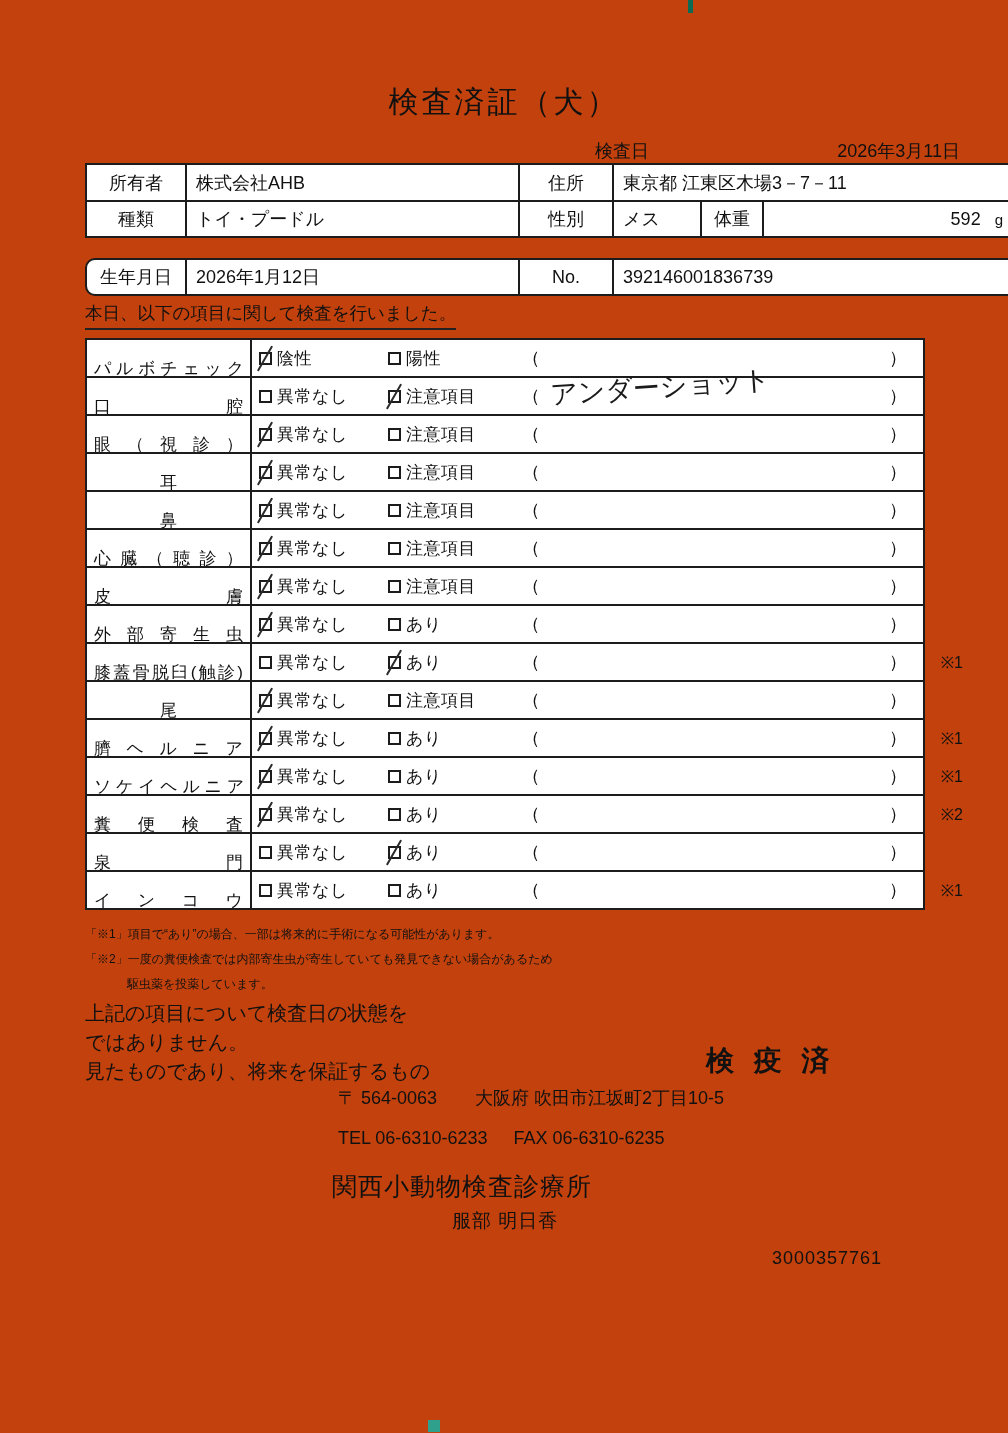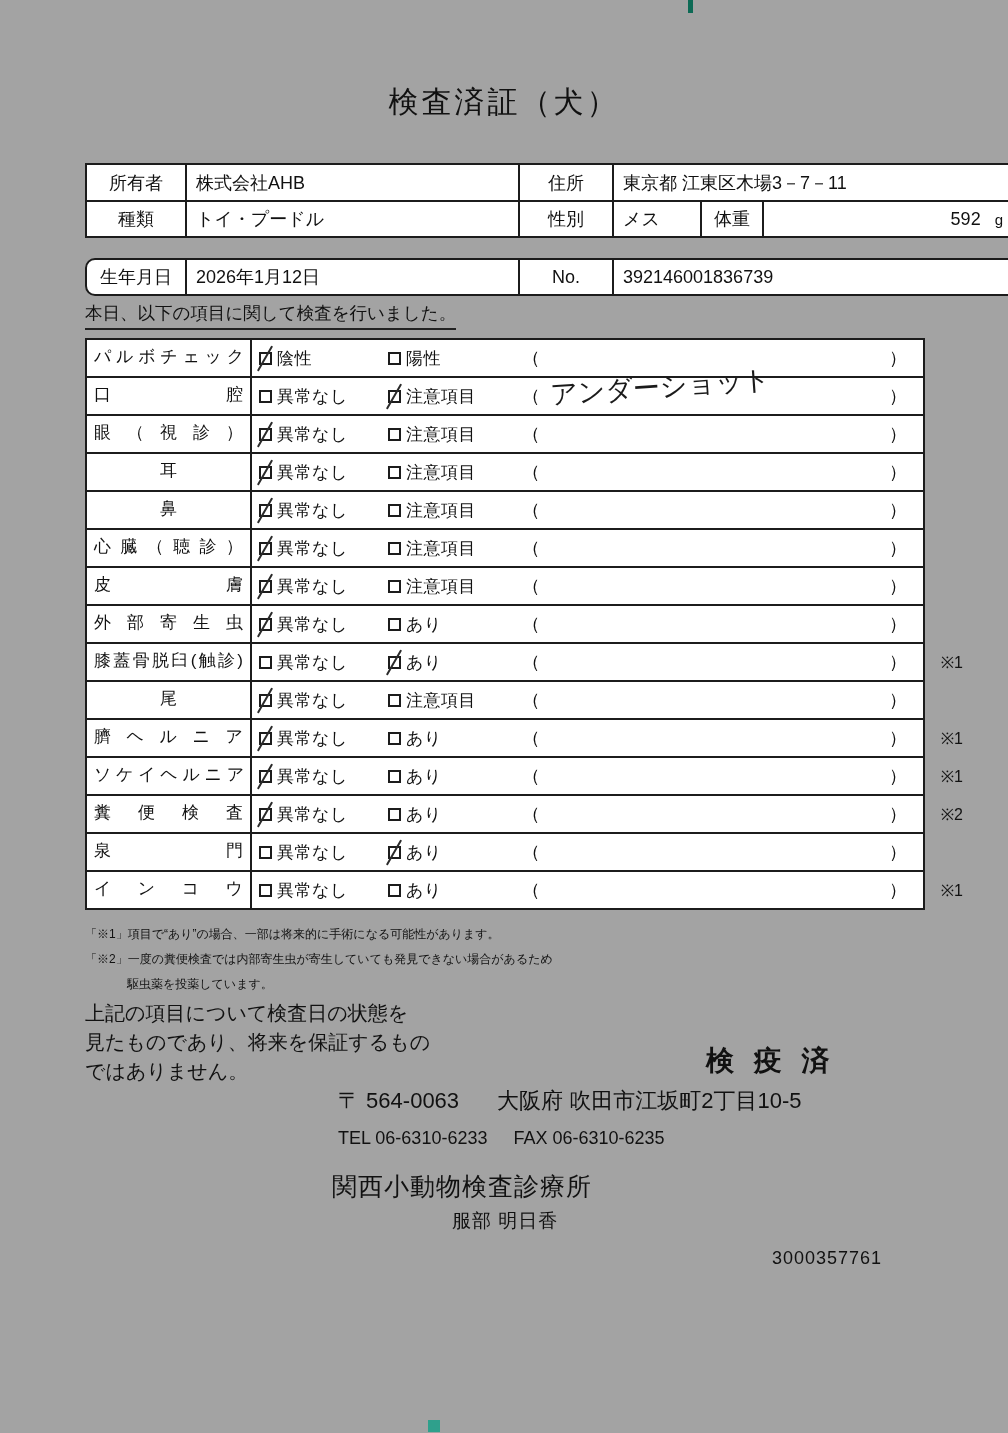--- a/index.html
+++ b/index.html
@@ -1,18 +1,18 @@
 <!DOCTYPE html>
 <html><head>
 <meta charset="utf-8">
 <style>
   html,body { margin:0; padding:0; background:#e8e8e8; }
   .page {
     position:relative; width:1008px; height:1433px; margin:0 auto;
-    background:#a3a3a3; font-family:"Liberation Sans", sans-serif; color:#111;
+    background:#c2410c; font-family:"Liberation Sans", sans-serif; color:#111;
     overflow:hidden;
   }
   .title {
     position:absolute; top:82px; left:0; width:100%;
     text-align:center; font-size:30px; letter-spacing:3px; font-weight:500;
   }
   .date-line {
     position:absolute; top:139px; left:595px; width:365px;
     display:flex; justify-content:space-between; font-size:18px;
   }
@@ -35,21 +35,21 @@
   }
 
   .insp-table {
     position:absolute; top:338px; left:85px; width:840px;
     border:2px solid #1c1c1c; box-sizing:border-box; background:#fff;
   }
   .insp-row { display:flex; height:36px; border-bottom:2px solid #1c1c1c; position:relative; }
   .insp-row:last-child { border-bottom:none; }
   .cell-label {
     width:165px; box-sizing:border-box; border-right:2px solid #1c1c1c;
-    padding:0 7px; font-size:17px; line-height:33px; overflow:hidden; white-space:nowrap;
+    padding:12px 7px; font-size:17px; line-height:33px; overflow:hidden; white-space:nowrap;
   }
   .align-spread { text-align:justify; text-align-last:justify; }
   .align-center { text-align:center; text-align-last:center; }
   .cell-opts { width:268px; box-sizing:border-box; display:flex; align-items:center; padding-left:7px; font-size:17px; }
   .opt { display:flex; align-items:center; }
   .opt1 { width:129px; }
   .opt-label { letter-spacing:0.5px; }
   .box {
     width:13px; height:13px; border:2px solid #1c1c1c; box-sizing:border-box;
     margin-right:5px; position:relative; flex:none; background:#fff;
@@ -70,38 +70,42 @@
   .footnotes { position:absolute; top:922px; left:85px; font-size:12px; line-height:25px; }
   .fn-indent { margin-left:42px; }
 
   .disclaimer { position:absolute; top:999px; left:85px; font-size:20px; line-height:29px; }
 
   .stamp {
     position:absolute; top:1042px; left:706px; font-size:28px;
     letter-spacing:6px; font-weight:600; white-space:nowrap;
   }
 
-  .postal-line { position:absolute; top:1086px; left:338px; font-size:22px; display:flex; gap:38px; }
+  .postal-line { position:absolute; top:1086px; left:338px; font-size:18px; display:flex; gap:38px; }
   .tel-line { position:absolute; top:1128px; left:338px; font-size:18px; display:flex; gap:26px; }
   .clinic-name { position:absolute; top:1170px; left:332px; font-size:25px; letter-spacing:1px; }
   .examiner { position:absolute; top:1208px; left:452px; font-size:19px; letter-spacing:1px; }
   .serial { position:absolute; top:1248px; left:772px; font-size:18px; letter-spacing:1px; }
 
   .art-top { position:absolute; left:688px; top:0; width:5px; height:13px; background:#0d6a55; }
   .art-bottom { position:absolute; left:428px; top:1420px; width:12px; height:12px; background:#2fa08c; }
 </style>
 </head>
 <body>
 
 <div class="page">
 
   <div class="art-top"></div>
 
   <div class="title">検査済証（犬）</div>
 
+  <div class="date-line">
+    <span>検査日</span>
+    <span>2026年3月11日</span>
+  </div>
 
   <div class="tbl t1">
     <div class="cell lab w100">所有者</div>
     <div class="cell w333">株式会社AHB</div>
     <div class="cell lab w94">住所</div>
     <div class="cell grow">東京都 江東区木場3－7－11</div>
   </div>
 
   <div class="tbl t2a">
     <div class="cell lab w100">種類</div>
@@ -389,22 +393,22 @@
     </div>
 
   <div class="footnotes">
     <div>「※1」項目で“あり”の場合、一部は将来的に手術になる可能性があります。</div>
     <div>「※2」一度の糞便検査では内部寄生虫が寄生していても発見できない場合があるため</div>
     <div class="fn-indent">駆虫薬を投薬しています。</div>
   </div>
 
   <div class="disclaimer">
     <div>上記の項目について検査日の状態を</div>
+    <div>ではありません。</div>
     <div>見たものであり、将来を保証するもの</div>
-    <div>ではありません。</div>
   </div>
 
   <div class="stamp">検 疫 済</div>
 
   <div class="postal-line">
     <span>〒 564-0063</span>
     <span>大阪府 吹田市江坂町2丁目10-5</span>
   </div>
 
   <div class="tel-line">

